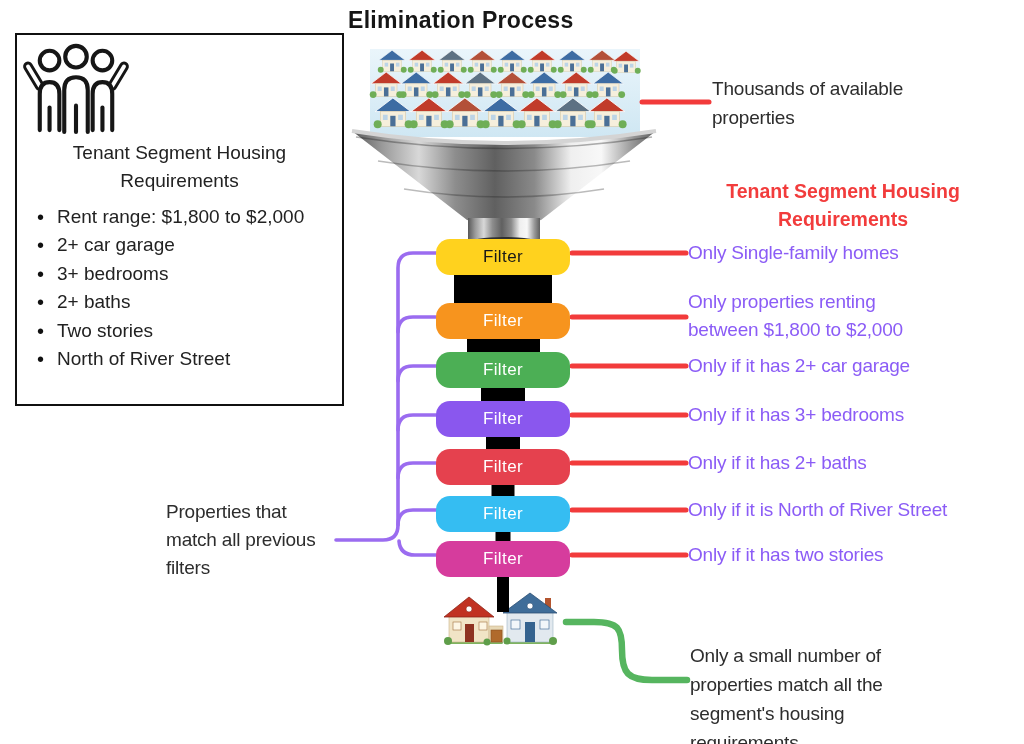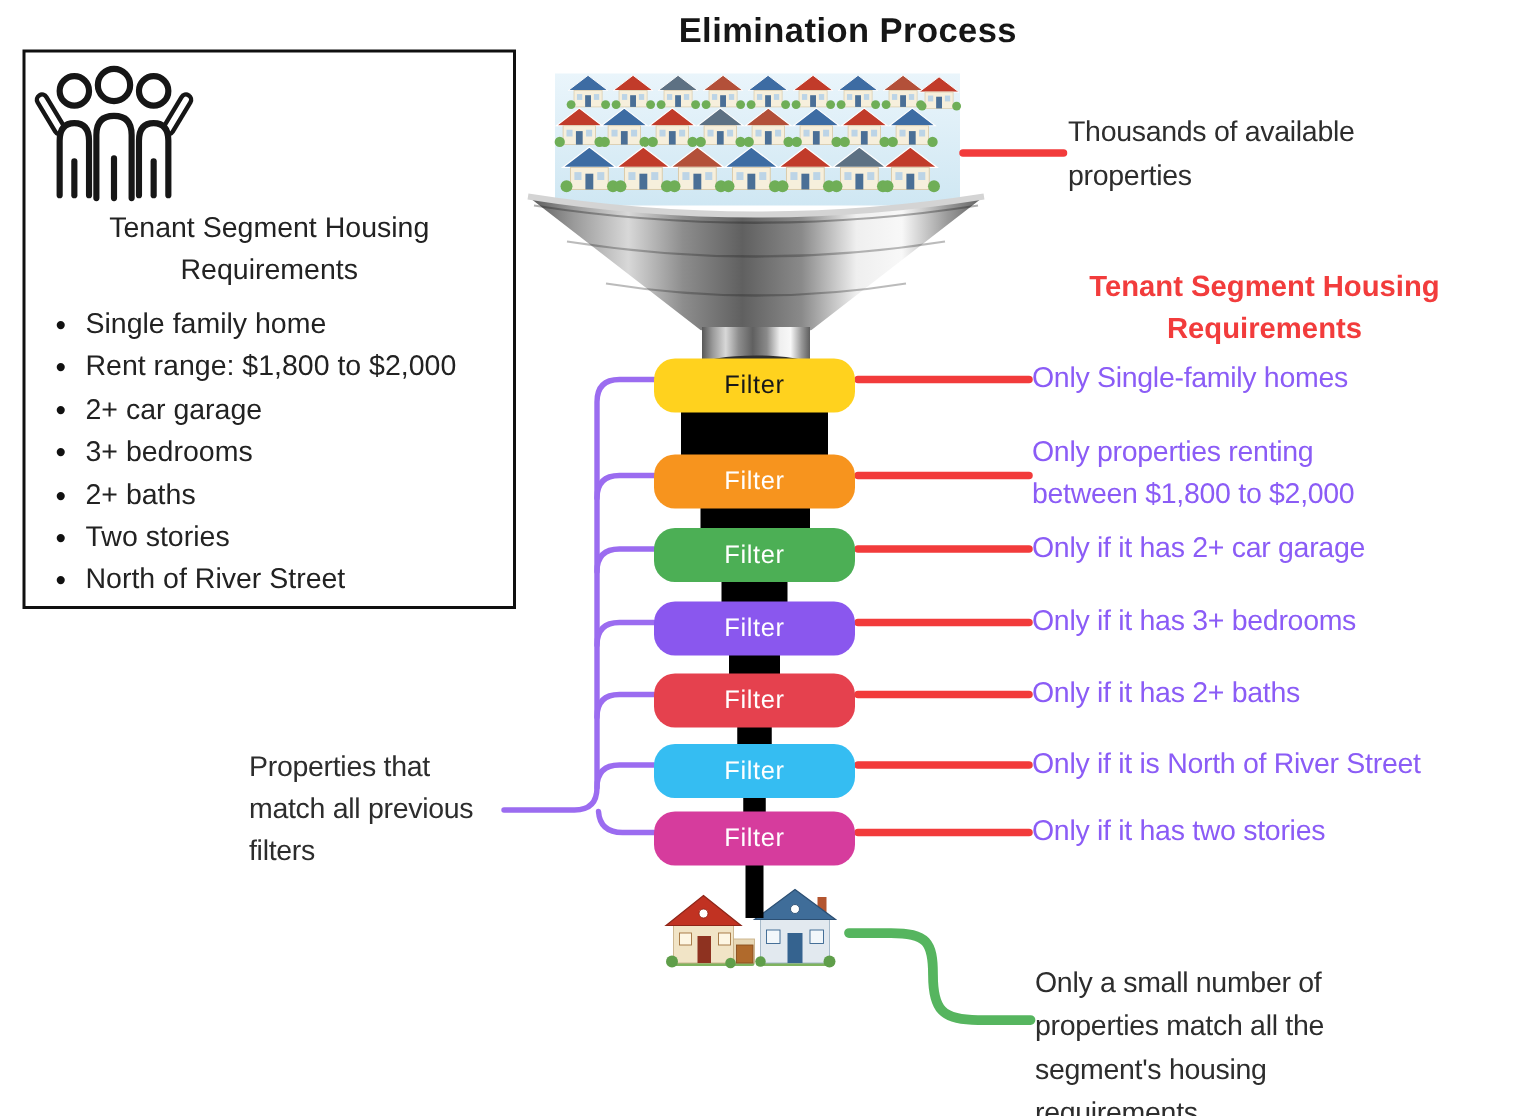--- a/index.html
+++ b/index.html
@@ -4,21 +4,21 @@
 <style>
   html,body{margin:0;padding:0;}
   body{
     width:1024px;height:744px;position:relative;background:#ffffff;
     font-family:"Liberation Sans", sans-serif;color:#2d2d2d;overflow:hidden;
   }
   .abs{position:absolute;}
 
   
   #main-title{
-    left:348px;top:7px;width:330px;text-align:right;
+    left:348px;top:7px;width:330px;text-align:left;
     font-size:23px;font-weight:600;letter-spacing:.3px;color:#161616;
   }
 
   
   #req-box{
     left:15px;top:33px;width:325px;height:369px;
     border:2px solid #101010;background:#ffffff;text-align:center;
   }
   #req-box .icon-wrap{margin-top:6px;}
   #req-title{
@@ -222,21 +222,20 @@
         <path d="M 33 91 V 68" stroke="#161616" stroke-width="4.2"></path>
         <path d="M 87 91 V 68" stroke="#161616" stroke-width="4.2"></path>
         <circle cx="60" cy="16" r="11" fill="#ffffff" stroke="#161616" stroke-width="4.2"></circle>
         <path d="M 48 93 V 50 Q 48 37 60 37 Q 72 37 72 50 V 93" fill="#ffffff" stroke="#161616" stroke-width="4.2"></path>
         <path d="M 60 93 V 66" stroke="#161616" stroke-width="4.2"></path>
       </g>
     </svg>
   </div>
   <div id="req-title">Tenant Segment Housing Requirements</div>
   <ul id="req-list">
-    <li>Single family home</li>
     <li>Rent range: $1,800 to $2,000</li>
     <li>2+ car garage</li>
     <li>3+ bedrooms</li>
     <li>2+ baths</li>
     <li>Two stories</li>
     <li>North of River Street</li>
   </ul>
 </div>
 
 <div class="pill" style="top:239px;background:#FFD21E">

